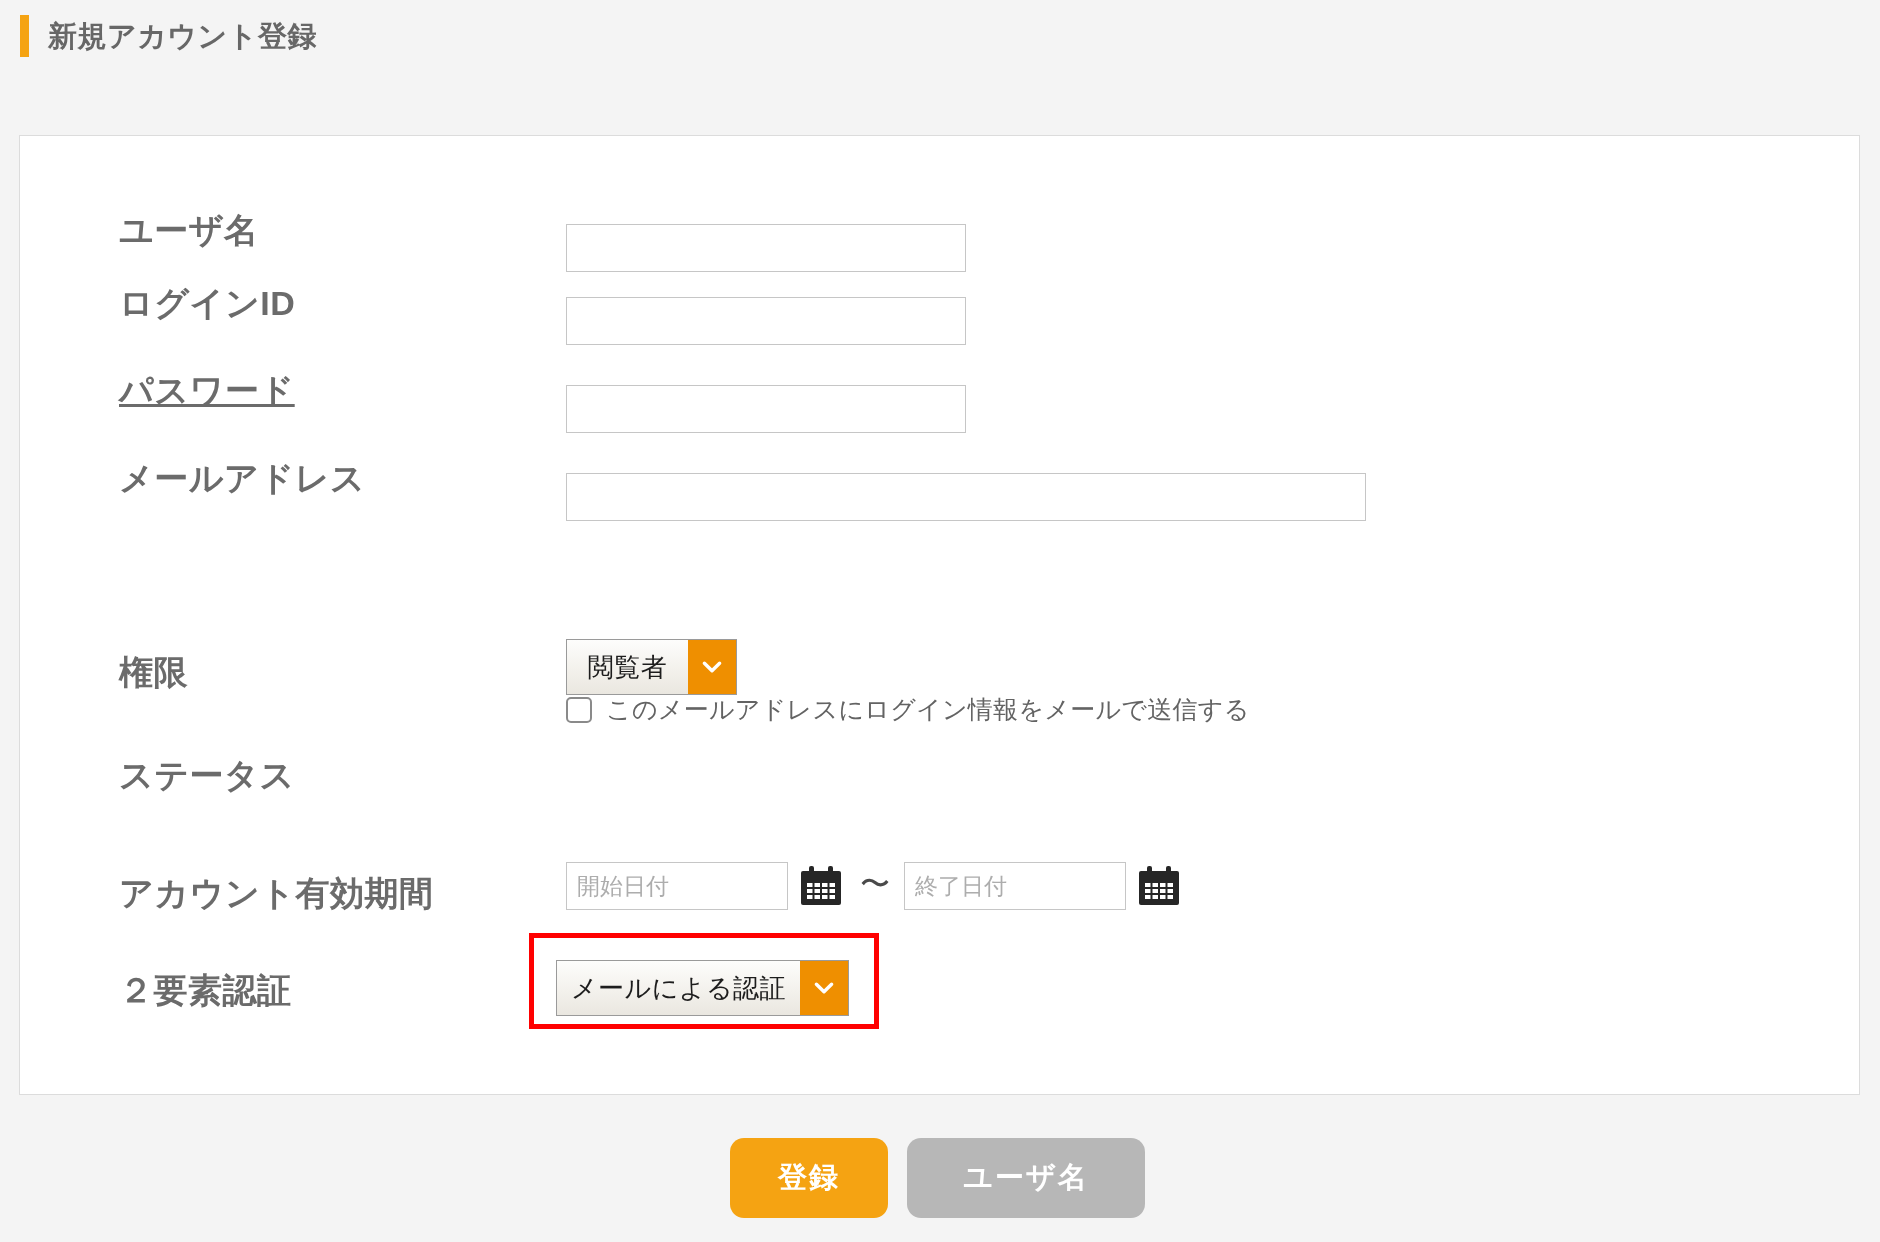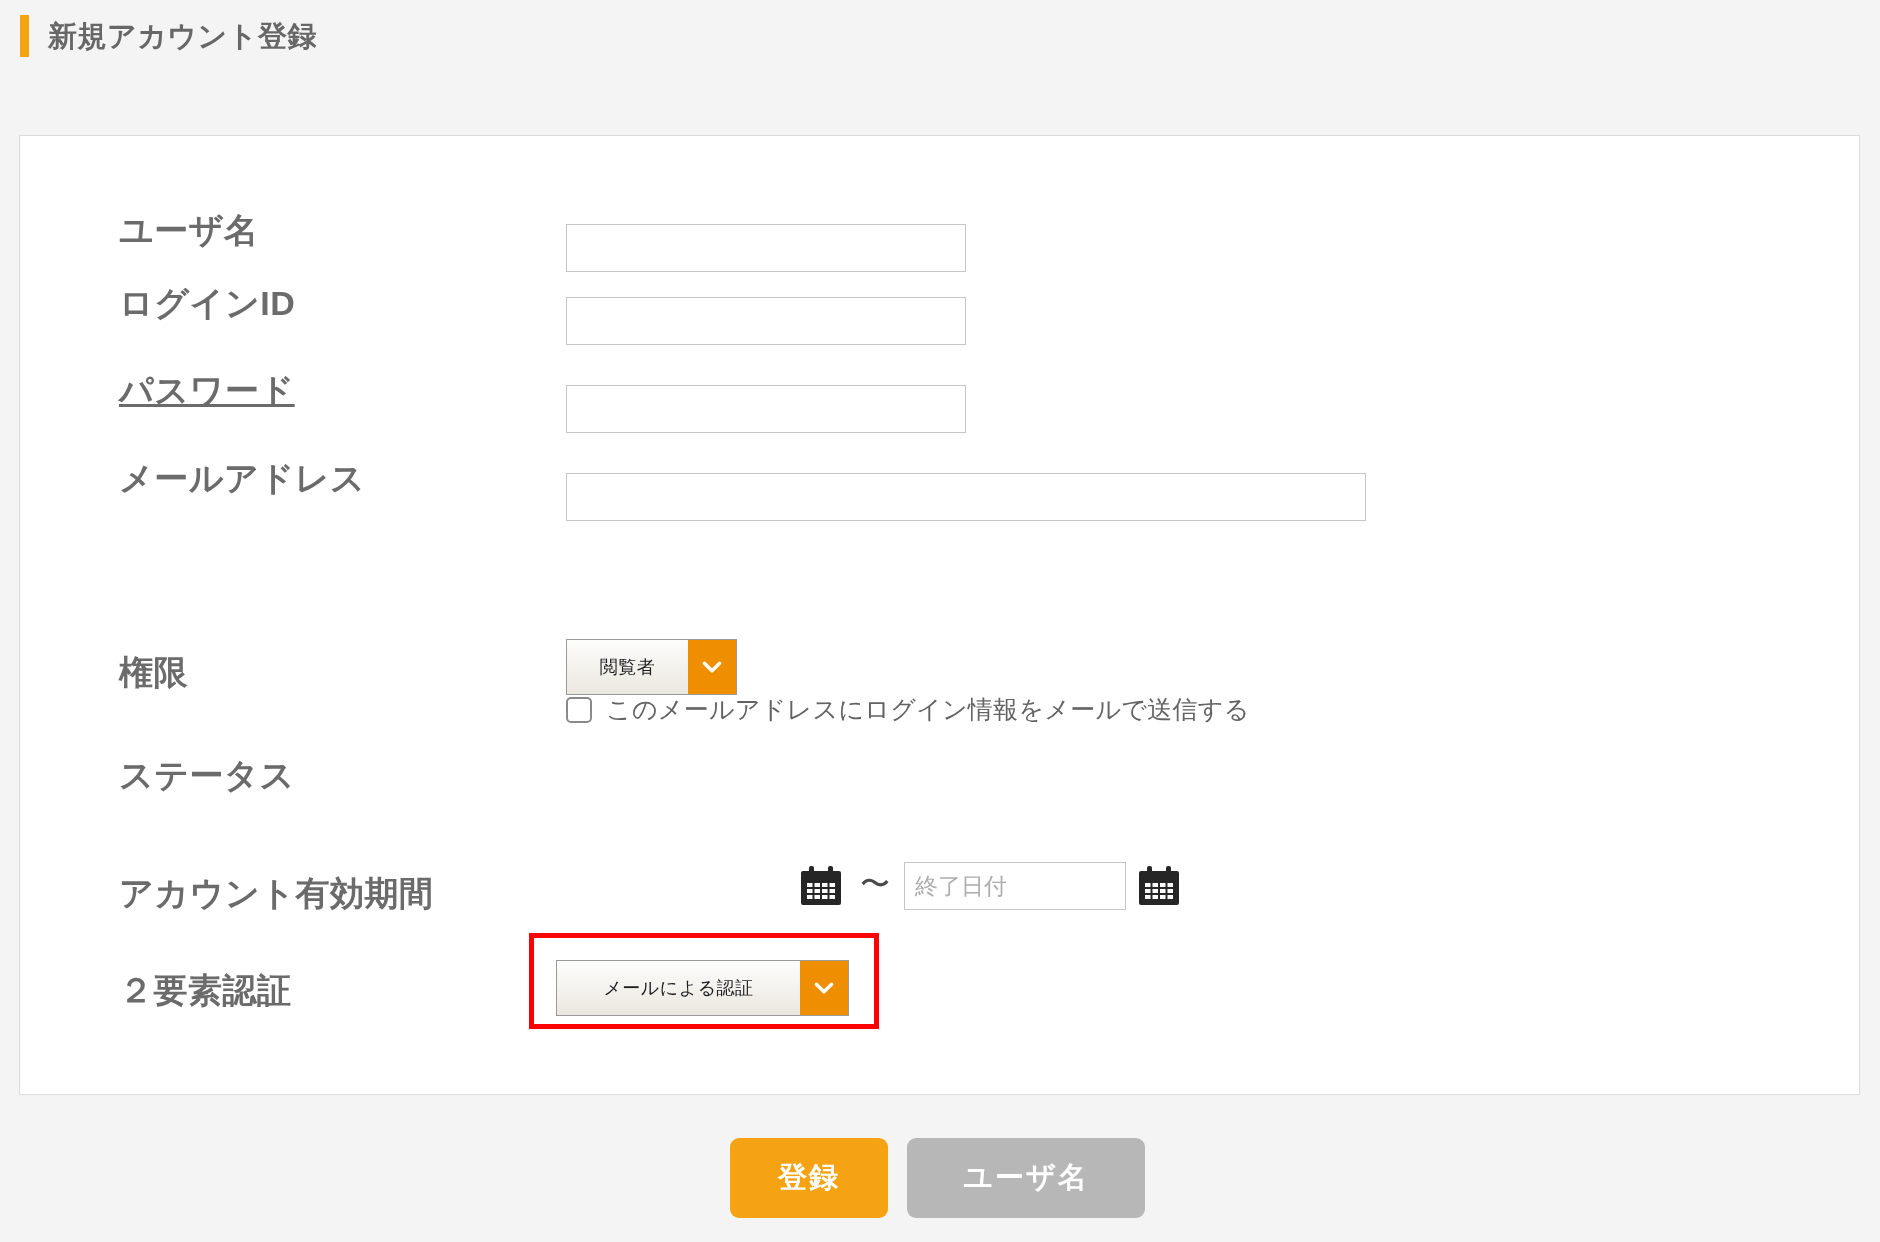--- a/index.html
+++ b/index.html
@@ -115,21 +115,21 @@
     display: flex;
     align-items: stretch;
     background: #efece6;
   }
   .select .value {
     flex: 1 1 auto;
     display: flex;
     align-items: center;
     justify-content: center;
     padding: 0 14px;
-    font-size: 18px;
+    font-size: 26px;
     color: #1d1d1d;
     background: linear-gradient(180deg, #fdfdfc 0%, #f3f1ec 55%, #eae7e0 100%);
     white-space: nowrap;
     letter-spacing: 0.5px;
   }
   .select .arrow {
     flex: 0 0 auto;
     width: 48px;
     background: #ef8f00;
     display: flex;
@@ -160,21 +160,21 @@
     font-size: 30px;
     color: #4a4a4a;
   }
 
   
   .btn {
     position: absolute;
     box-sizing: border-box;
     height: 80px;
     border: none;
-    border-radius: 9px;
+    border-radius: 14px;
     font-family: "Liberation Sans", "DejaVu Sans", sans-serif;
     font-size: 29px;
     font-weight: bold;
     color: #ffffff;
     letter-spacing: 2px;
     cursor: pointer;
   }
   .btn-primary { background: #f5a312; }
   .btn-cancel  { background: #b7b7b7; }
 </style>
@@ -211,20 +211,21 @@
     <span class="arrow">
       <svg width="26" height="26" viewBox="0 0 24 24">
           <path d="M5 8.6 L12 15.4 L19 8.6" fill="none" stroke="#ffffff" stroke-width="3.2" stroke-linecap="round" stroke-linejoin="round"></path>
         </svg>
     </span>
   </div>
 
   <div class="label" style="top:617px;">ステータス</div>
 
   <div class="label" style="top:735px;font-family:Liberation Mono, monospace;">アカウント有効期間</div>
+  <input class="textbox" style="left: 546px; top: 726px; width: 222px; font-size: 23px;" value="" placeholder="開始日付">
   <span class="cal-icon" style="left:780px; top:730px;">
     <svg width="42" height="40" viewBox="0 0 42 40">
       <rect x="9" y="0" width="5" height="9" rx="2" fill="#262626"></rect>
       <rect x="28" y="0" width="5" height="9" rx="2" fill="#262626"></rect>
       <rect x="1" y="5" width="40" height="34" rx="2" fill="#262626"></rect>
       <rect x="5" y="15" width="32" height="20" fill="#ffffff"></rect>
       <g fill="#262626">
         <rect x="5" y="15" width="32" height="2"></rect>
         <rect x="5" y="21" width="32" height="2"></rect>
         <rect x="5" y="27" width="32" height="2"></rect>

